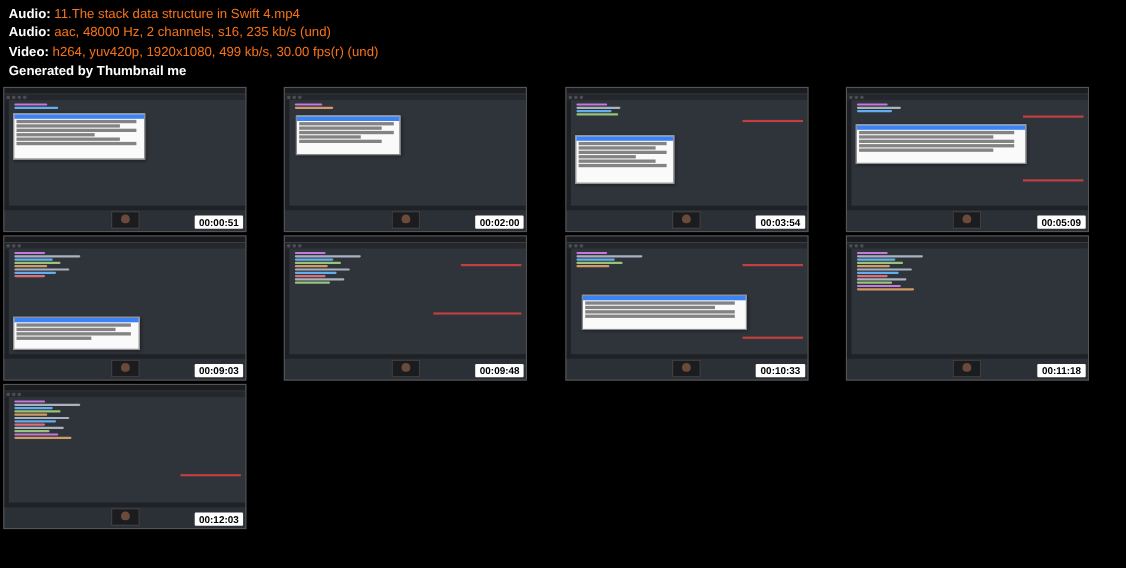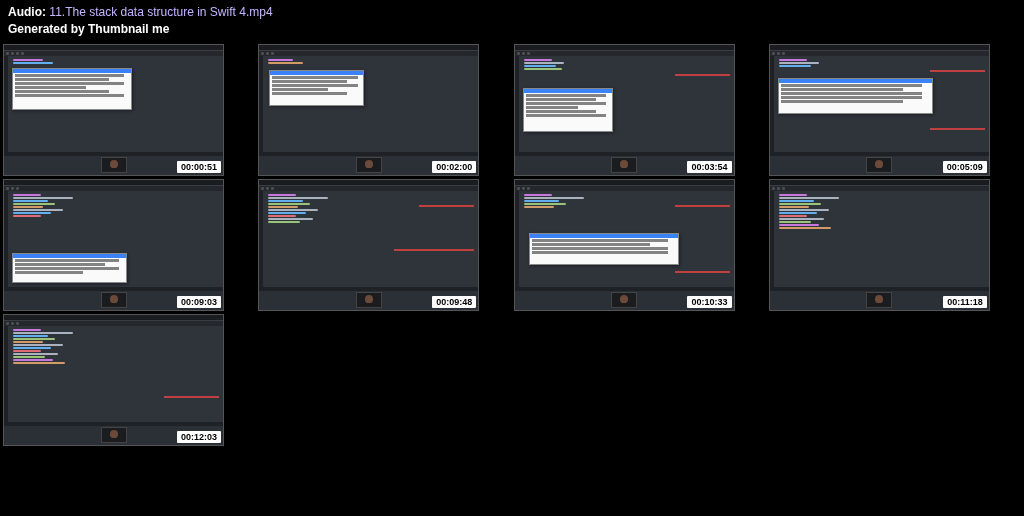--- a/index.html
+++ b/index.html
@@ -11,21 +11,21 @@
       color: #fff;
       overflow: hidden;
     }
     .header {
       padding: 4px 8px 2px 8px;
       font-size: 12px;
       line-height: 1.45;
       font-weight: bold;
     }
     .header .label { color: #fff; }
-    .header .value { color: #c4b5fd; font-weight: normal; }
+    .header .value { color: #f97316; font-weight: normal; }
     .grid {
       display: grid;
       grid-template-columns: repeat(4, 1fr);
       gap: 3px;
       padding: 3px 3px;
     }
     .thumb {
       position: relative;
       width: 221px;
       height: 132px;
@@ -139,20 +139,28 @@
       background: #1e2126;
     }
   </style>
 </head>
 <body>
 
 <div class="header">
   <div>
     <span class="label">Audio:</span>
     <span class="value">11.The stack data structure in Swift 4.mp4</span>
+  </div>
+  <div>
+    <span class="label">Audio:</span>
+    <span class="value">aac, 48000 Hz, 2 channels, s16, 235 kb/s (und)</span>
+  </div>
+  <div>
+    <span class="label">Video:</span>
+    <span class="value">h264, yuv420p, 1920x1080, 499 kb/s, 30.00 fps(r) (und)</span>
   </div>
   <div>
     <span class="label">Generated by Thumbnail me</span>
   </div>
 </div>
 
 <div class="grid">
 
   <div class="thumb">
     <div class="topbar"></div>

